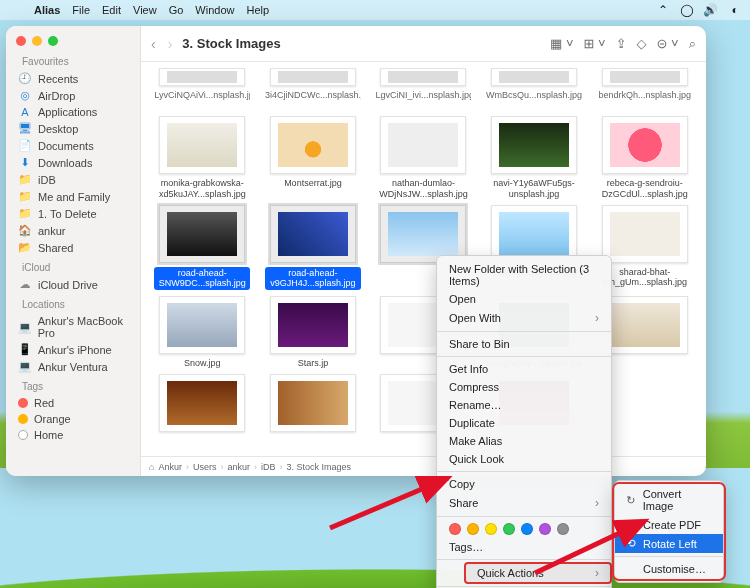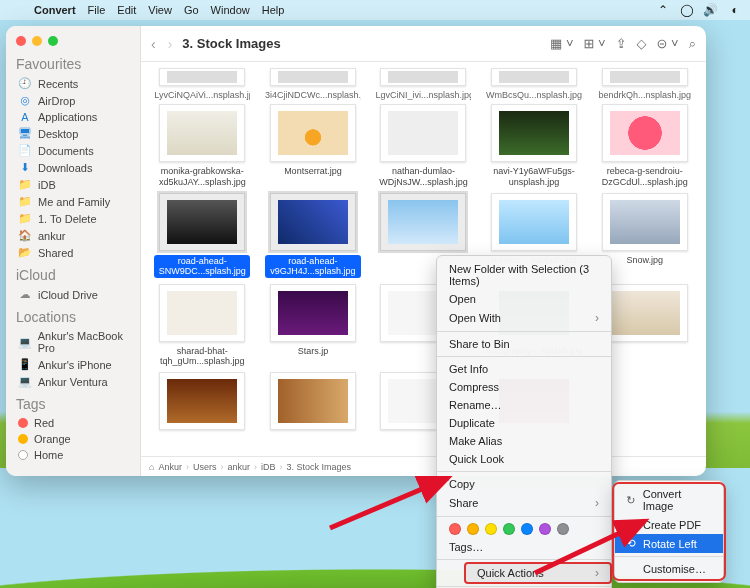--- a/index.html
+++ b/index.html
@@ -20,21 +20,21 @@
 
   
   .window { position:absolute; left:6px; top:26px; width:700px; height:450px;
     background:#fff; border-radius:10px; box-shadow:0 10px 30px rgba(0,0,0,.25);
     display:flex; overflow:hidden; font-size:11px; color:#3a3a3a;}
   .sidebar { width:135px; background:#f4f2f1; border-right:1px solid #e2e0de;
     padding:8px 8px; overflow:hidden;}
   .traffic { display:flex; gap:6px; margin:2px 0 10px 2px;}
   .traffic span { width:10px; height:10px; border-radius:50%; display:block;}
   .t-red{background:#ff5f57}.t-yel{background:#febc2e}.t-grn{background:#28c840}
-  .side-head { font-size:14px; color:#888; margin:6px 2px 3px; }
+  .side-head { font-size:10px; color:#888; margin:6px 8px 3px; }
   .side-item { display:flex; align-items:center; gap:6px; padding:2px 4px; border-radius:4px; color:#444;}
   .side-item .si-icon{ width:14px; text-align:center; color:#1e7fd6; font-size:11px;}
   .side-item .si-icon.grey{ color:#888;}
   .tag-dot{ width:10px;height:10px;border-radius:50%;}
 
   .main { flex:1; display:flex; flex-direction:column; }
   .toolbar { height:36px; border-bottom:1px solid #e6e6e6; display:flex; align-items:center; padding:0 10px; gap:10px;}
   .tb-nav { display:flex; gap:12px; color:#9a9a9a; font-size:14px;}
   .tb-title { font-weight:600; font-size:13px; color:#333;}
   .tb-spacer{flex:1}
@@ -108,21 +108,21 @@
   .bg18{background:linear-gradient(#7a0a2a,#c03a5a);}
   .bg19{background:#f6f6f6;}
 </style>
 </head>
 <body>
 
 <div class="desktop-hill"></div>
 
 <div class="menubar">
   <span class="ico"></span>
-  <span class="app">Convert</span>
+  <span class="app">Alias</span>
   <span>File</span>
   <span>Edit</span>
   <span>View</span>
   <span>Go</span>
   <span>Window</span>
   <span>Help</span>
   <span class="spacer"></span>
   <span class="status">
     <span class="ico">⌃</span>
     <span class="ico">◯</span>
@@ -262,21 +262,21 @@
             </div>
             <div class="caption">WmBcsQu...nsplash.jpg</div>
           </div>
           <div class="cell">
             <div class="thumb">
               <div class="inner" style="background:#ddd"></div>
             </div>
             <div class="caption">bendrkQh...nsplash.jpg</div>
           </div>
         </div>
-      <div class="grid" id="grid" style="margin-top:4px">
+      <div class="grid" id="grid" style="margin-top:16px">
           <div class="cell">
             <div class="thumb">
               <div class="inner bg12"></div>
             </div>
             <div class="caption">monika-grabkowska-xd5kuJAY...splash.jpg</div>
           </div>
           <div class="cell">
             <div class="thumb">
               <div class="inner bg2"></div>
             </div>
@@ -319,29 +319,29 @@
             <div class="caption"></div>
           </div>
           <div class="cell">
             <div class="thumb">
               <div class="inner bg11"></div>
             </div>
             <div class="caption">n-klaus-...nsplash.jpg</div>
           </div>
           <div class="cell">
             <div class="thumb">
+              <div class="inner bg16"></div>
+            </div>
+            <div class="caption">sharad-bhat-tqh_gUm...splash.jpg</div>
+          </div>
+          <div class="cell">
+            <div class="thumb">
               <div class="inner bg10"></div>
             </div>
             <div class="caption">Snow.jpg</div>
-          </div>
-          <div class="cell">
-            <div class="thumb">
-              <div class="inner bg16"></div>
-            </div>
-            <div class="caption">sharad-bhat-tqh_gUm...splash.jpg</div>
           </div>
           <div class="cell">
             <div class="thumb">
               <div class="inner bg6"></div>
             </div>
             <div class="caption">Stars.jp</div>
           </div>
           <div class="cell">
             <div class="thumb">
               <div class="inner bg19"></div>

